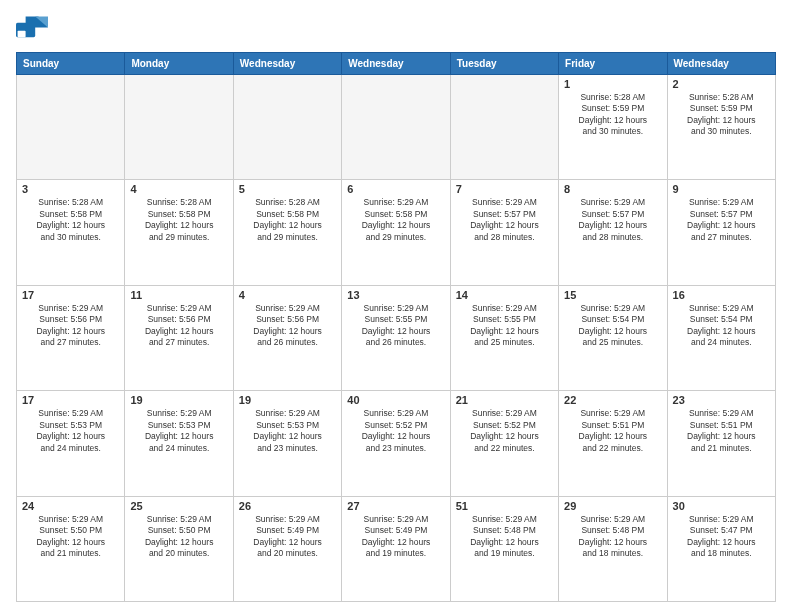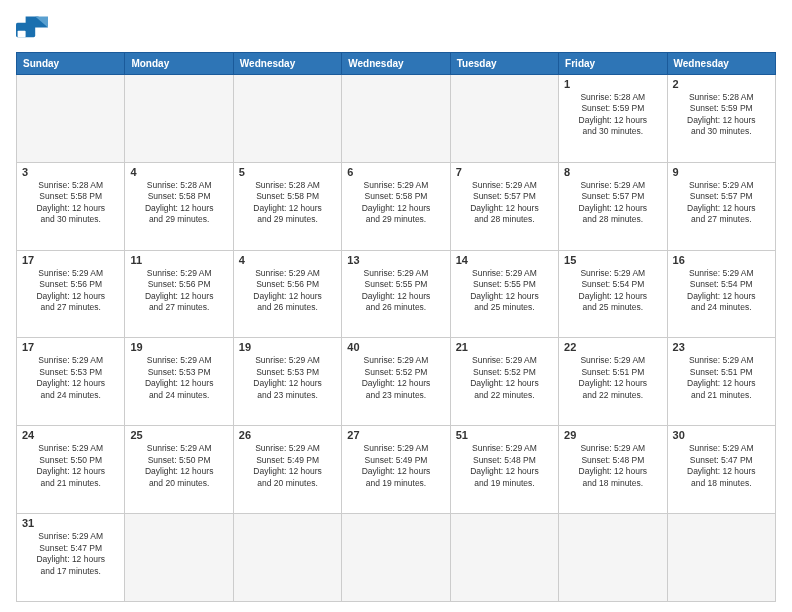--- a/index.html
+++ b/index.html
@@ -351,30 +351,15 @@
 and 18 minutes.</div>
           </td>
           <td>
             <span class="cell-date">30</span>
             <div class="cell-info" style="white-space: pre-line;">Sunrise: 5:29 AM
 Sunset: 5:47 PM
 Daylight: 12 hours
 and 18 minutes.</div>
           </td>
         </tr>
-        <tr class="row-last">
-          <td>
-            <span class="cell-date">31</span>
-            <div class="cell-info" style="white-space: pre-line;">Sunrise: 5:29 AM
-Sunset: 5:47 PM
-Daylight: 12 hours
-and 17 minutes.</div>
-          </td>
-          <td class="empty"></td>
-          <td class="empty"></td>
-          <td class="empty"></td>
-          <td class="empty"></td>
-          <td class="empty"></td>
-          <td class="empty"></td>
-        </tr>
       </tbody>
   </table>
 </div>
 
 </body></html>

